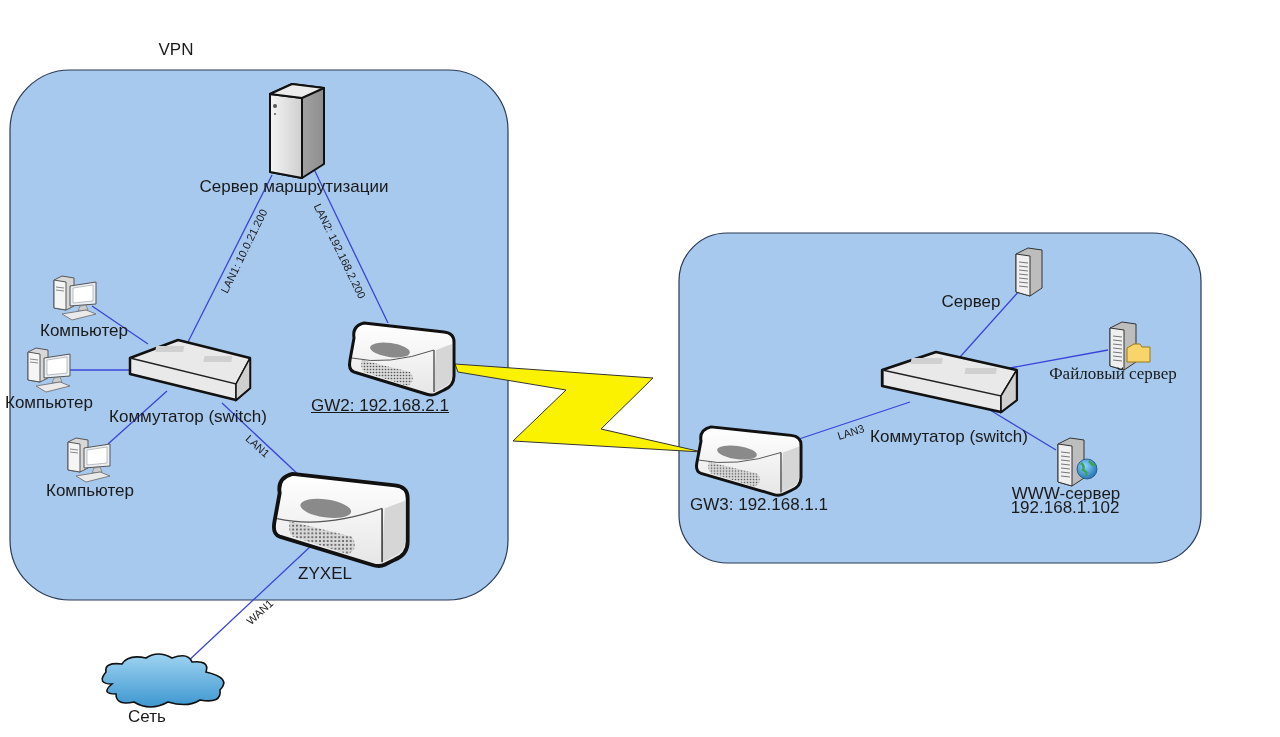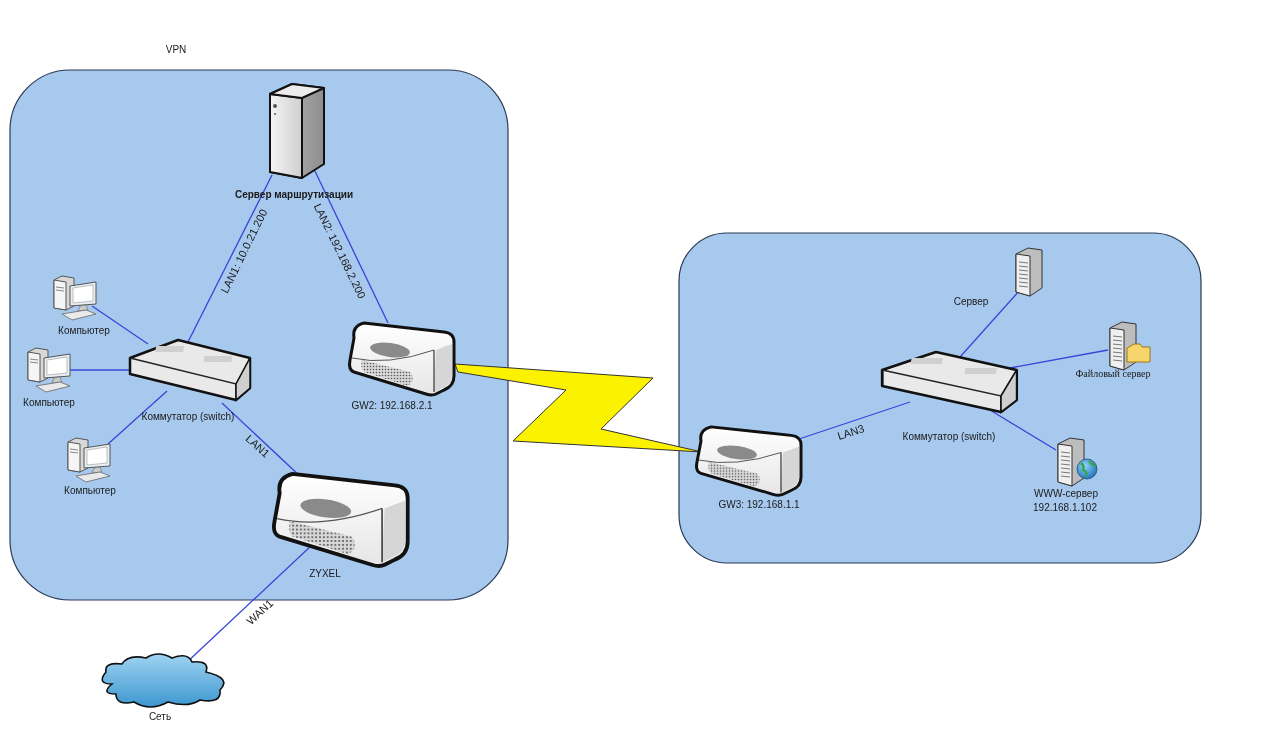--- a/index.html
+++ b/index.html
@@ -1,19 +1,19 @@
 <!DOCTYPE html>
 <html><head>
 <meta charset="utf-8">
 <style>
   html, body { margin:0; padding:0; background:#ffffff; }
   body { width:1280px; height:737px; position:relative; overflow:hidden;
          font-family:"Liberation Sans", sans-serif; }
   #stage { position:absolute; left:0; top:0; }
-  .lbl { position:absolute; font-size:10px; color:#1a1a1a; white-space:nowrap;
+  .lbl { position:absolute; font-size:17px; color:#1a1a1a; white-space:nowrap;
          font-family:"Liberation Sans", sans-serif; transform:translate(-50%,0); text-align:center; line-height:14px; }
   .rot { position:absolute; font-size:11px; color:#1a1a1a; white-space:nowrap;
          font-family:"Liberation Sans", sans-serif; transform-origin:center center; }
 </style>
 </head>
 <body>
 
 <svg id="stage" width="1280" height="737" viewBox="0 0 1280 737">
   <defs>
     <linearGradient id="towerFront" x1="0" x2="1" y1="0" y2="0">
@@ -126,28 +126,28 @@
   <g>
     <use href="#smallserver" x="1056" y="438"></use>
     <circle cx="1087" cy="469" r="10" fill="url(#globe)" stroke="#1a4f7a" stroke-width="0.8"></circle>
     <path d="M1081,463 Q1085,466 1083,470 Q1088,472 1086,476 M1089,461 Q1092,465 1095,466" stroke="#3aa64a" stroke-width="2.4" fill="none"></path>
   </g>
 
   <path d="M112,684 Q96,684 106,672 Q104,662 122,664 Q128,654 146,658 Q158,650 172,658 Q188,652 192,662 Q210,660 206,672 Q232,678 220,690 Q222,704 200,700 Q188,708 168,702 Q150,712 134,702 Q116,706 116,694 Q100,694 112,684 Z" fill="url(#cloudFill)" stroke="#111" stroke-width="1.6"></path>
 </svg>
 
 <div class="lbl" style="left:176px; top:43px;">VPN</div>
-<div class="lbl" style="left:294px; top:188px;font-weight:bold;">Сервер маршрутизации</div>
+<div class="lbl" style="left:294px; top:180px;">Сервер маршрутизации</div>
 <div class="lbl" style="left:84px; top:324px;">Компьютер</div>
 <div class="lbl" style="left:49px; top:396px;">Компьютер</div>
 <div class="lbl" style="left:188px; top:410px;">Коммутатор (switch)</div>
 <div class="lbl" style="left:90px; top:484px;">Компьютер</div>
-<div class="lbl" style="left:392px; top:399px;">GW2: 192.168.2.1</div>
+<div class="lbl" style="left:380px; top:399px;text-decoration:underline;">GW2: 192.168.2.1</div>
 <div class="lbl" style="left:325px; top:567px;">ZYXEL</div>
-<div class="lbl" style="left:160px; top:710px;text-align:right;">Сеть</div>
+<div class="lbl" style="left:147px; top:710px;text-align:right;">Сеть</div>
 <div class="lbl" style="left:748px; top:498px;margin-left:11px;">GW3: 192.168.1.1</div>
 <div class="lbl" style="left:949px; top:430px;">Коммутатор (switch)</div>
 <div class="lbl" style="left:971px; top:295px;">Сервер</div>
 <div class="lbl" style="left:1113px; top:367px;font-family:Liberation Serif, serif;">Файловый сервер</div>
 <div class="lbl" style="left:1066px; top:487px;">WWW-сервер</div>
 <div class="lbl" style="left:1065px; top:501px;">192.168.1.102</div>
 
 <div class="rot" style="left:198px; top:245px; transform:rotate(-64deg);">LAN1: 10.0.21.200</div>
 <div class="rot" style="left:288px; top:245px; transform:rotate(64deg);">LAN2: 192.168.2.200</div>
 <div class="rot" style="left:244px; top:440px; transform:rotate(42deg);">LAN1</div>

